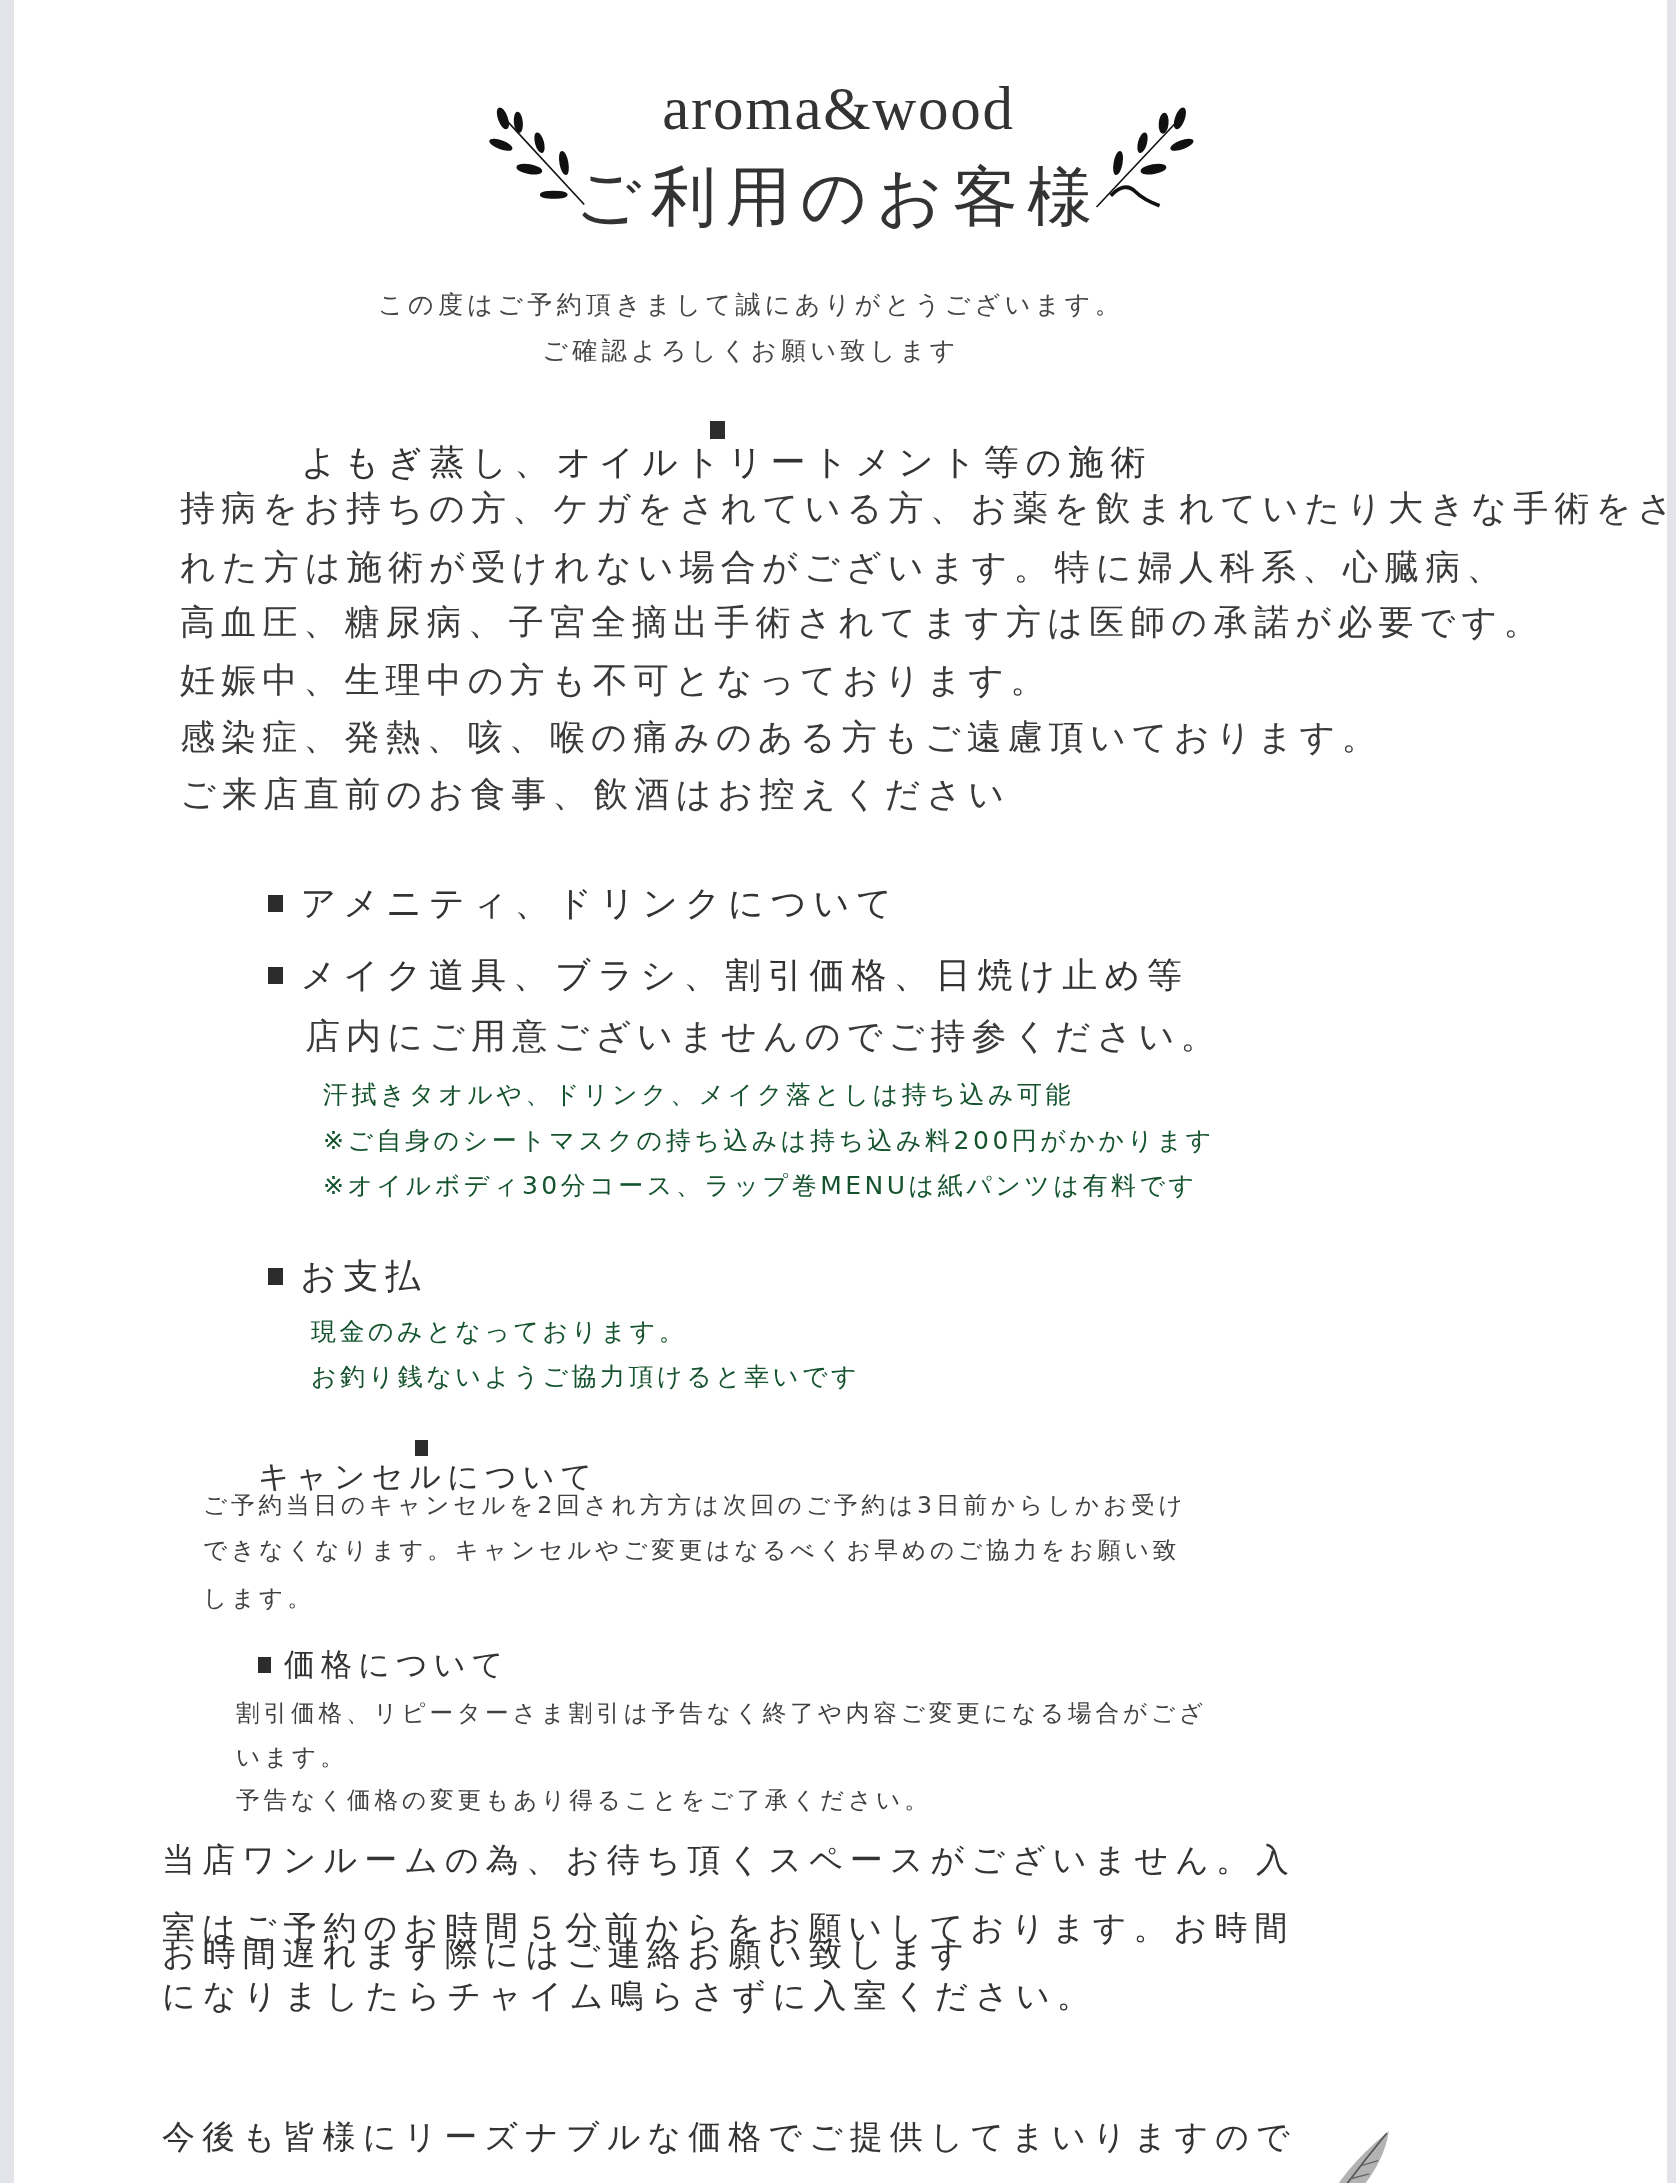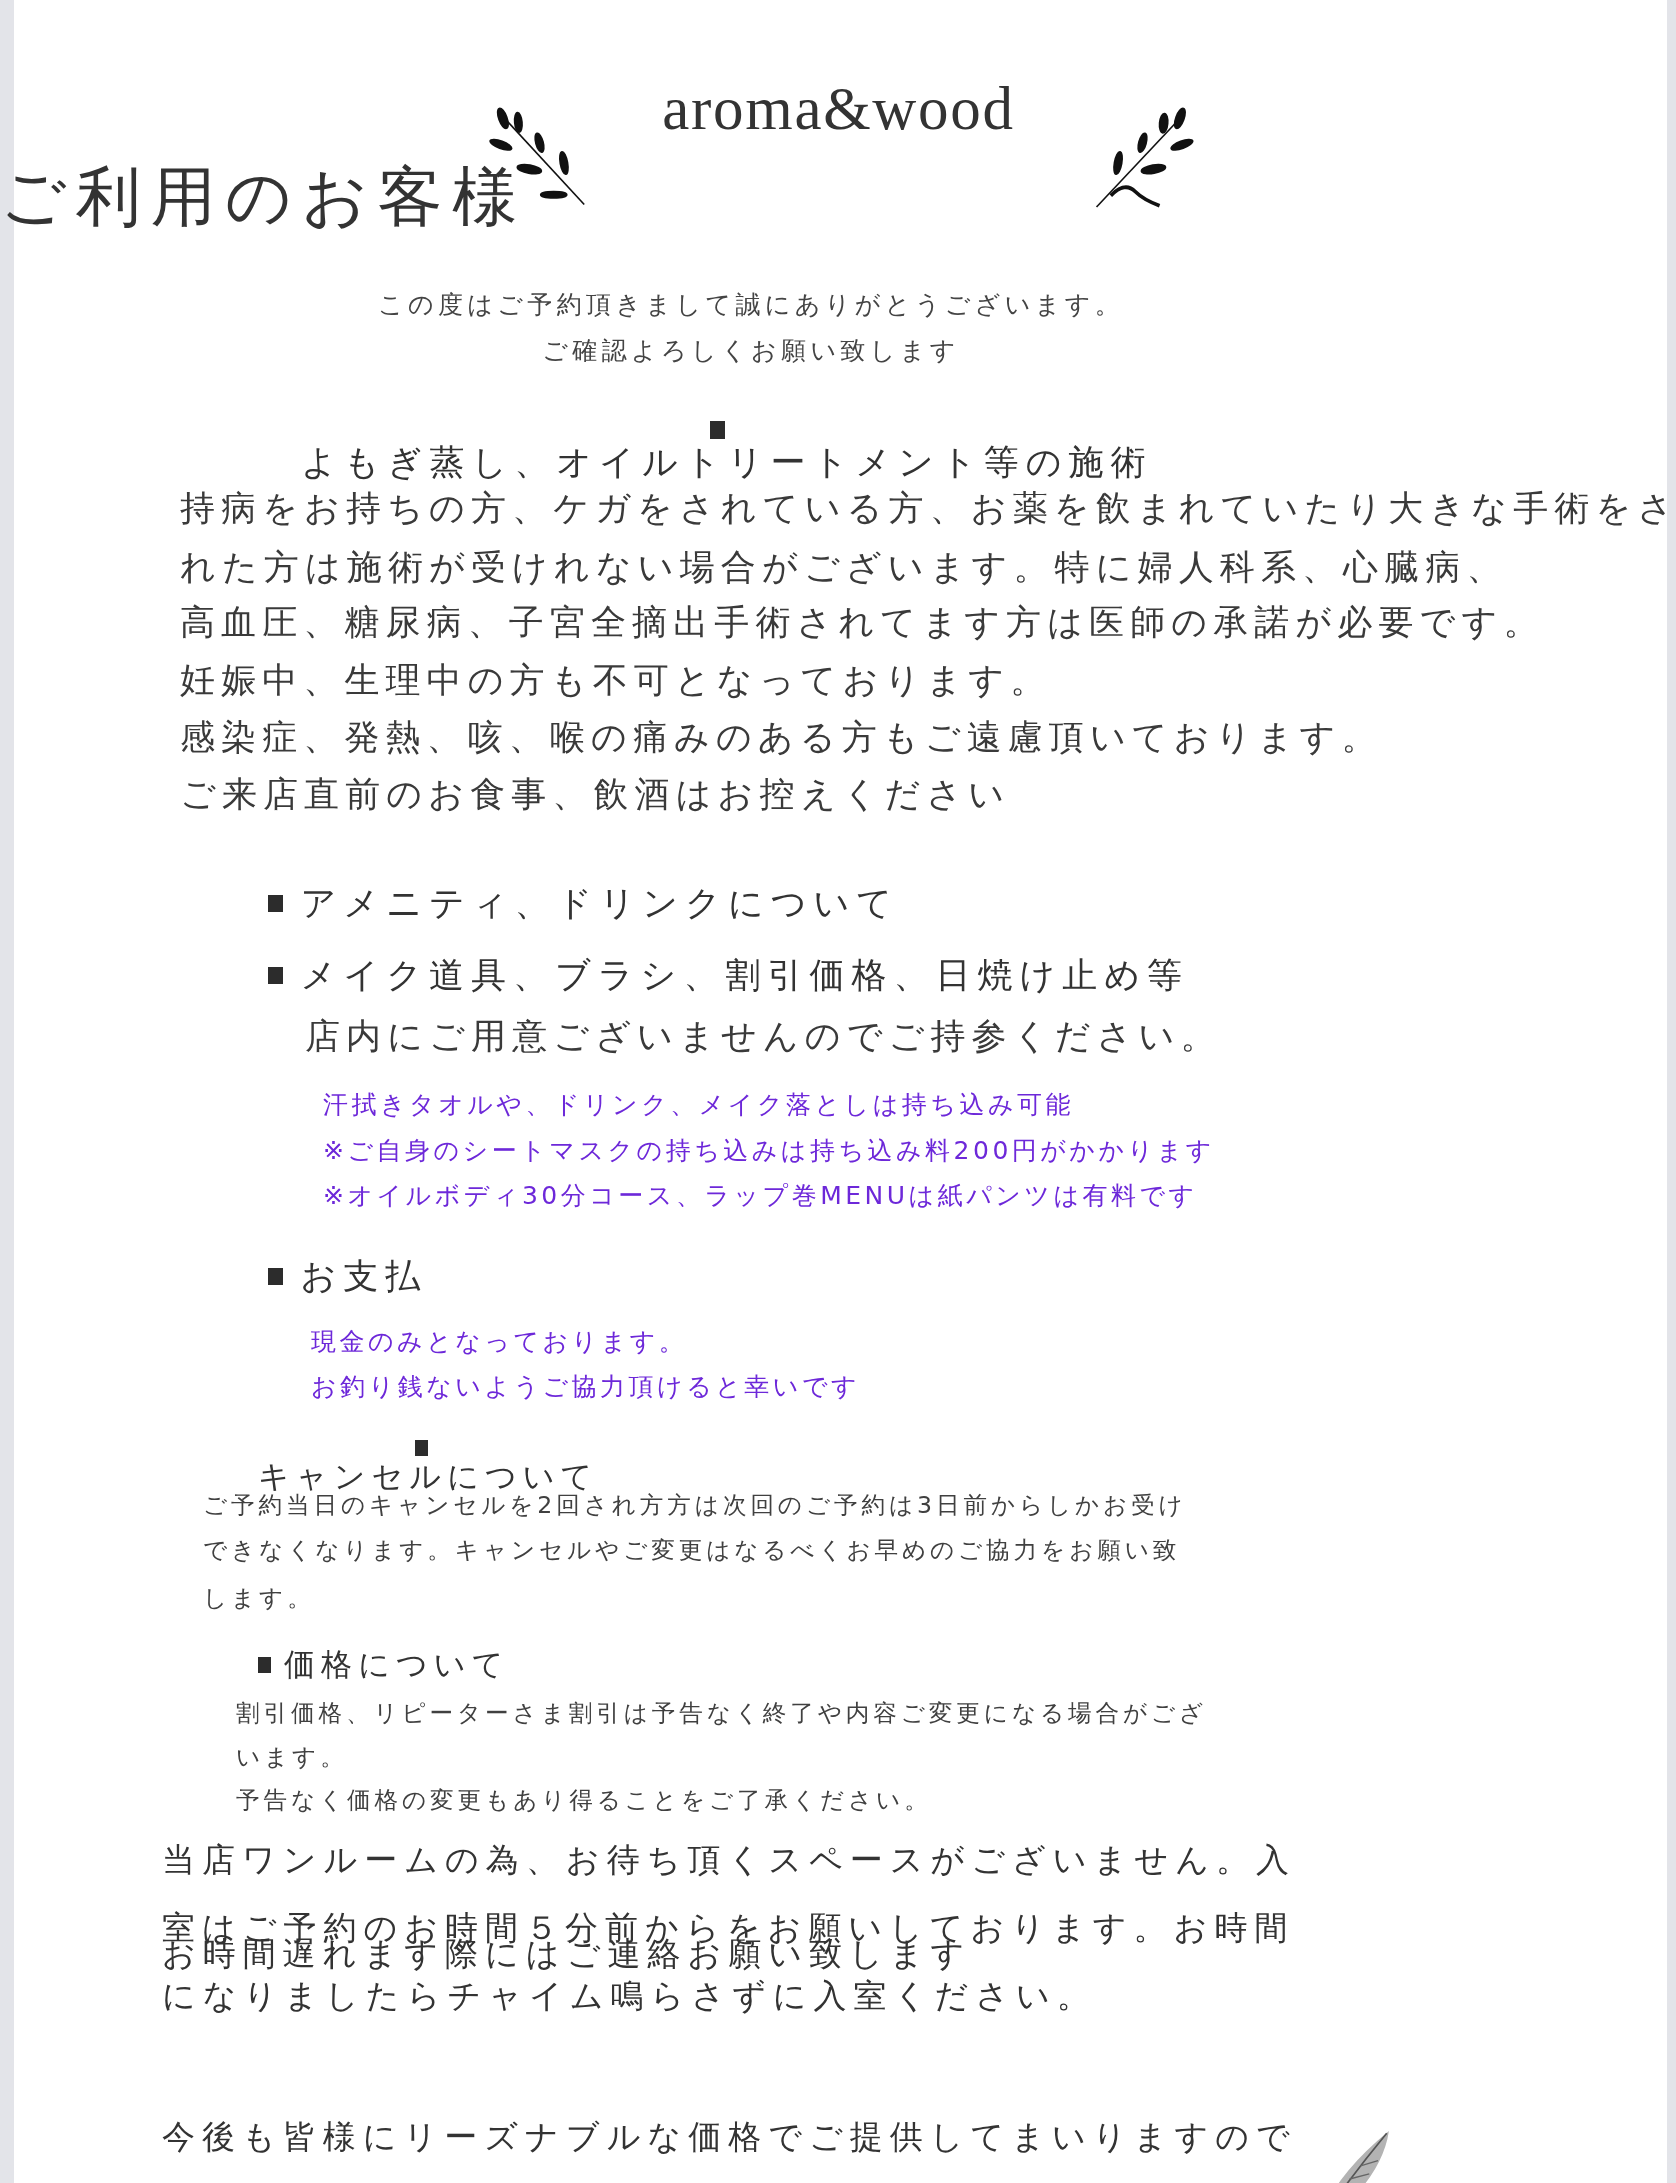--- a/index.html
+++ b/index.html
@@ -13,42 +13,42 @@
     position:absolute; left:14px; top:0; width:1653px; height:2338px;
     background:#ffffff;
   }
   .abs { position:absolute; white-space:nowrap; }
   .brand {
     left:0; width:1677px; text-align:center; top:74px;
     font-family:"Liberation Serif", "DejaVu Serif", serif;
     font-size:61px; letter-spacing:1.7px; color:#333;
   }
   .title {
-    left:0; width:1677px; top:153px;
+    left:0; width:1677px; text-align:center; top:153px;
     font-family:"DejaVu Sans", sans-serif; font-weight:300;
     font-size:65px; letter-spacing:9.6px; color:#333;
   }
   .intro {
     left:0; width:1502px; text-align:center;
     font-family:"DejaVu Sans", sans-serif; font-size:25px; letter-spacing:4.4px; color:#444;
   }
   .h-sec {
     font-family:"DejaVu Sans", sans-serif; font-size:35px; letter-spacing:7px; color:#333;
     display:flex; align-items:center;
   }
   .h-sec .bullet {
     display:inline-block; width:15px; height:17.5px; background:#2c2c2c; margin-right:17.5px;
   }
   .h-sec.small { font-size:31px; letter-spacing:6.1px; }
   .h-sec.small .bullet { width:13px; height:15.7px; margin-right:13px; }
   .body-lg {
     font-family:"DejaVu Sans", sans-serif; font-size:35px; letter-spacing:6.1px; color:#3a3a3a;
   }
   .body-sm {
-    font-family:"DejaVu Sans", sans-serif; font-size:25px; letter-spacing:3.5px; color:#6d28d9;margin-top:10px;
+    font-family:"DejaVu Sans", sans-serif; font-size:25px; letter-spacing:3.5px; color:#14532d;
   }
   .body-xs {
     font-family:"DejaVu Sans", sans-serif; font-size:23.6px; letter-spacing:3.9px; color:#404040;
   }
   .body-xl {
     font-family:"DejaVu Sans", sans-serif; font-size:33px; letter-spacing:7px; color:#333;
   }
   .leaf { position:absolute; }
 </style>
 </head>

